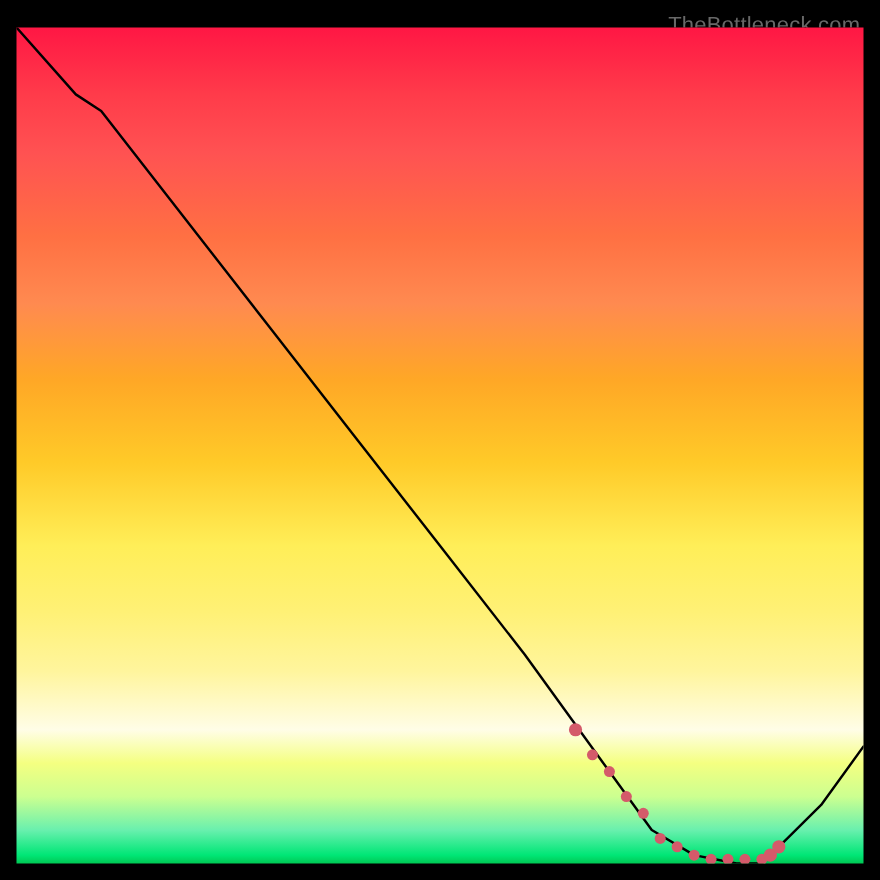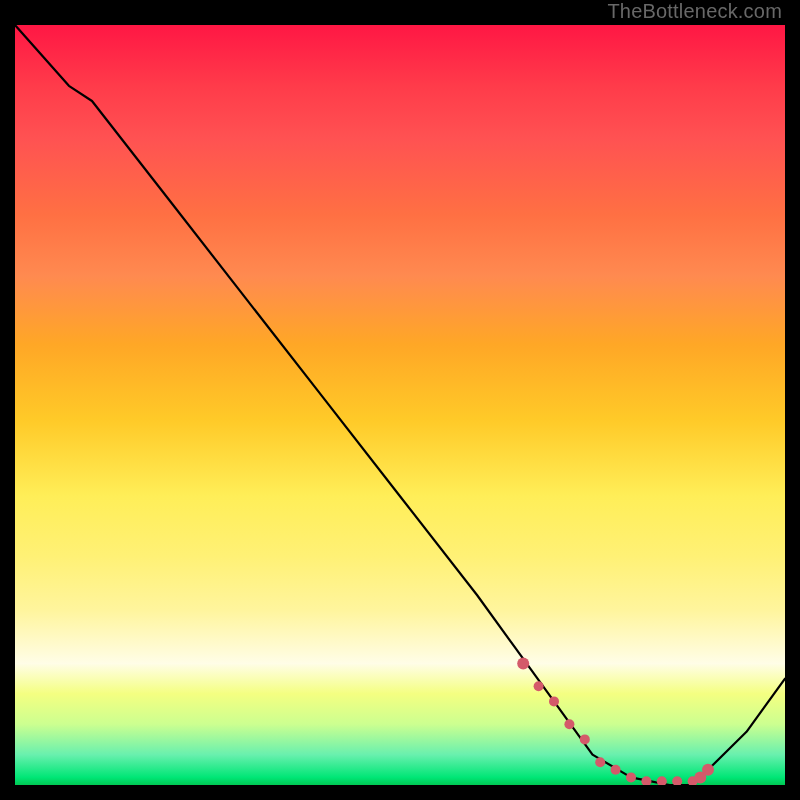--- a/index.html
+++ b/index.html
@@ -32,21 +32,21 @@
       #fffde7 84%,
       #f4ff81 88%,
       #ccff90 92%,
       #69f0ae 96%,
       #00e676 99%,
       #00c853 100%
     );
   }
   .watermark {
     position: absolute;
-    top: 0;
+    top: 12px;
     right: 18px;
     font-family: Arial, Helvetica, sans-serif;
     font-size: 20px;
     color: #686868;
     letter-spacing: 0.2px;
   }
   svg.curve {
     position: absolute;
     left: 0;
     top: 0;

